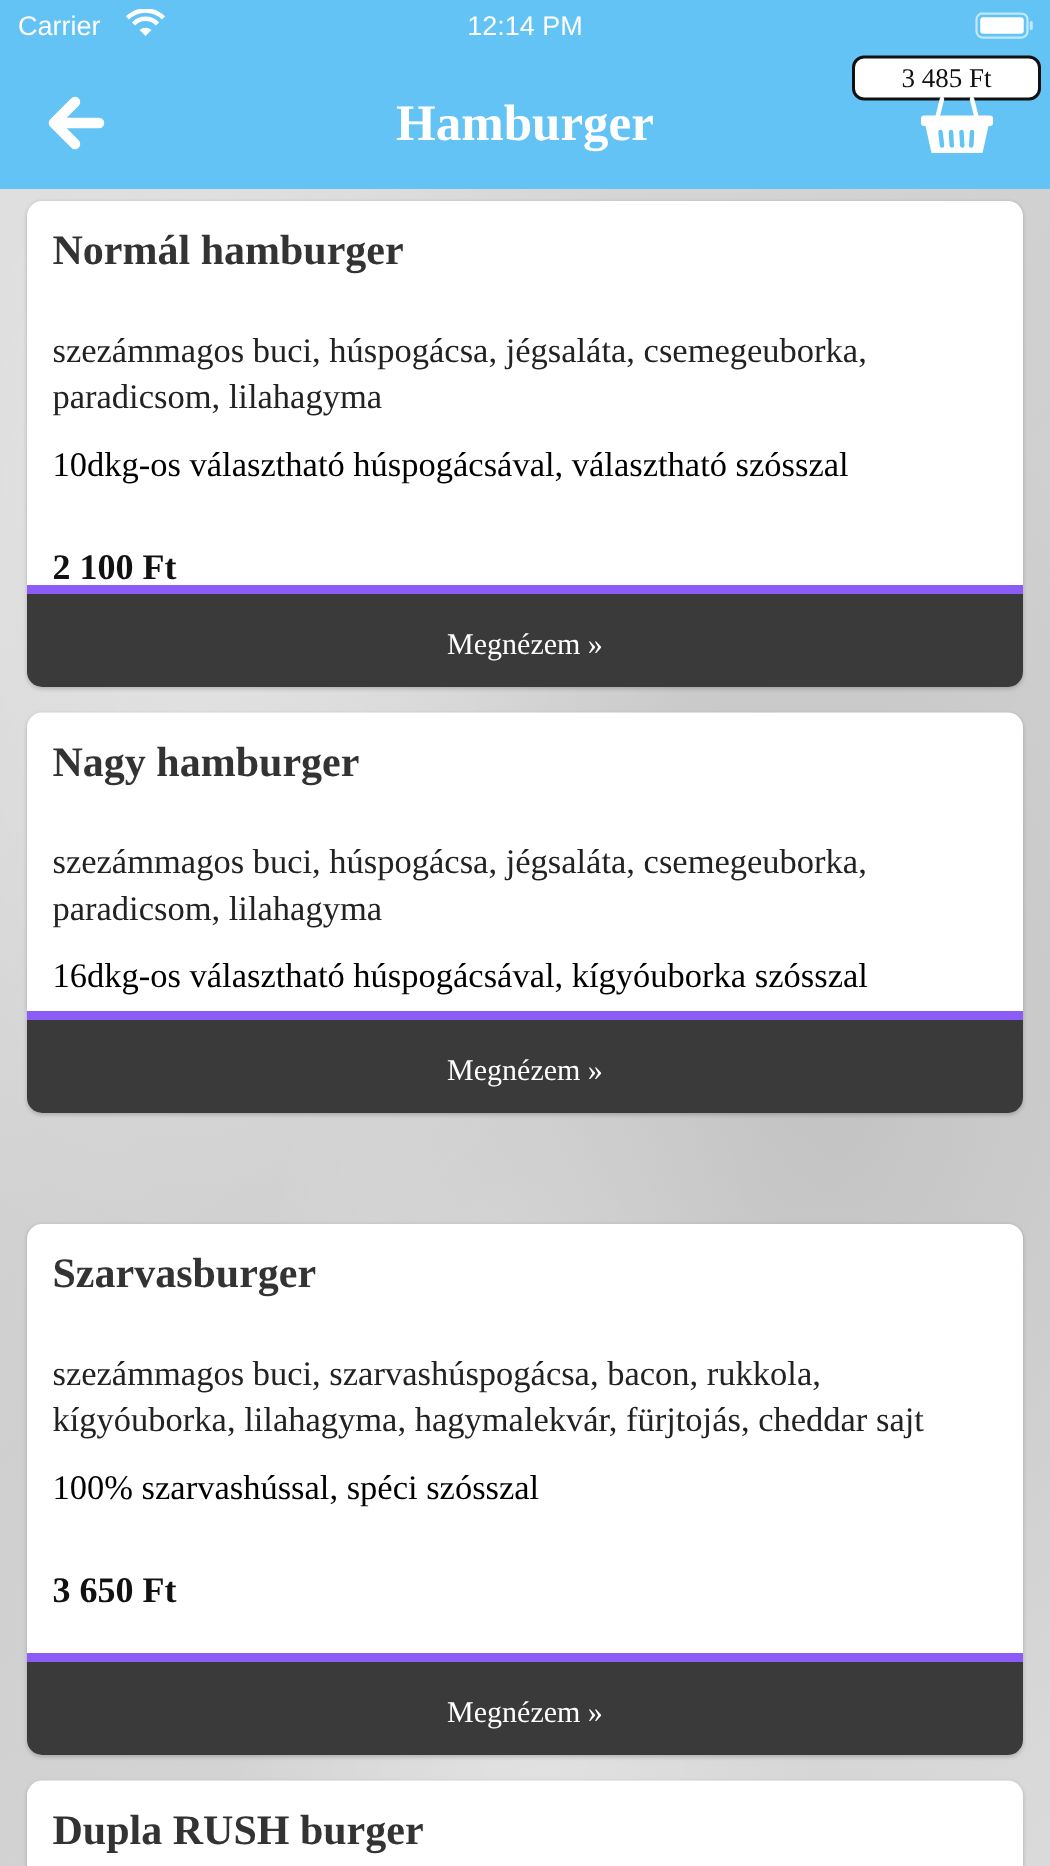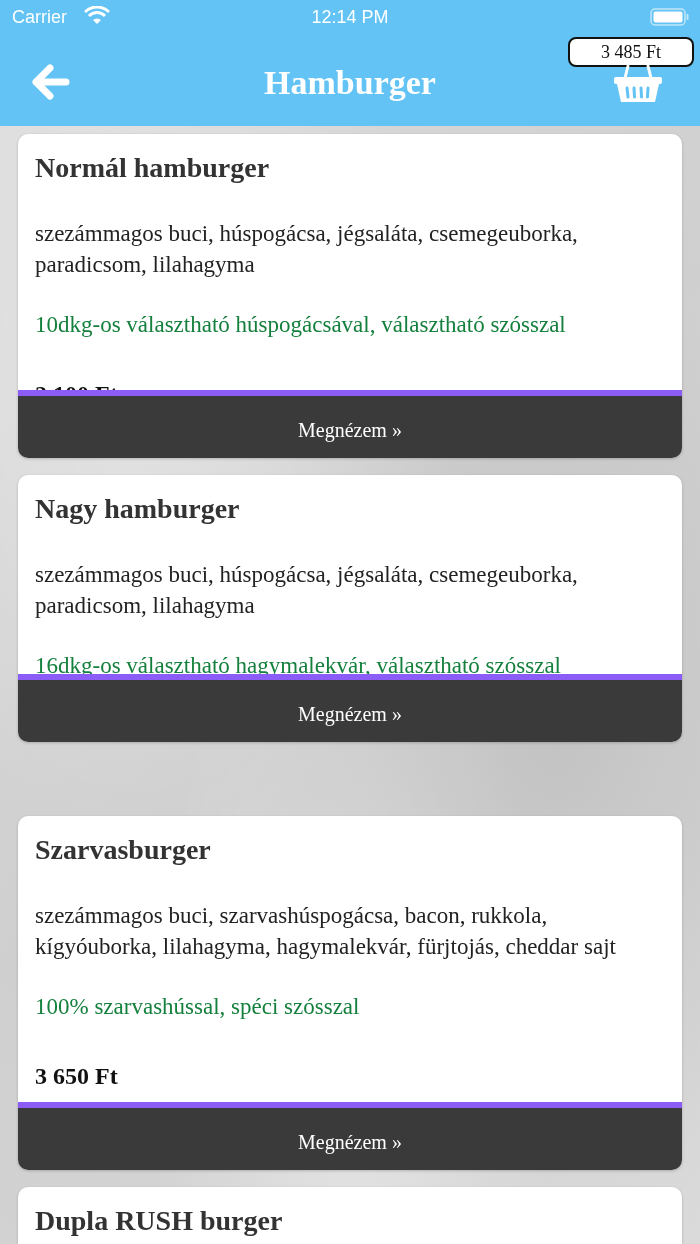--- a/index.html
+++ b/index.html
@@ -30,21 +30,21 @@
   .cart-total { position: absolute; left: 568px; top: 37px; width: 126px; height: 30px;
     background: #fff; border: 2px solid #111; border-radius: 8px; text-align: center;
     font-size: 18px; line-height: 26px; color: #111; cursor: pointer; }
   .basket { position: absolute; left: 612px; top: 62px; width: 52px; height: 42px; cursor: pointer; }
 
   .card { position: absolute; left: 18px; width: 664px; background: #fff; border-radius: 10px;
     overflow: hidden; box-shadow: 0 1px 3px rgba(0,0,0,0.2); }
   .card-body { padding: 16px 17px 0 17px; color: #333; }
   .card-title { font-size: 28px; font-weight: bold; color: #333; line-height: 36px; }
   .card-desc { font-size: 23px; line-height: 31px; color: #222; margin-top: 32px; }
-  .card-note { font-size: 23px; line-height: 31px; color: #15803d; margin-top: 29px; }
+  .card-note { font-size: 23px; line-height: 31px; color: #000000; margin-top: 14px; }
   .card-price { font-size: 24px; font-weight: bold; color: #111; margin-top: 38px; line-height: 32px; }
   .card-btn { position: absolute; left: 0; bottom: 0; width: 664px; height: 68px; background: #3a3a3a;
     color: #fff; font-size: 20px; font-weight: normal; text-align: center; line-height: 68px;
     border-top: 6px solid #8b5cf6; cursor: pointer; }
 </style>
 </head>
 <body>
 
 <div class="header">
   <div class="statusbar">
@@ -84,21 +84,21 @@
     <div class="card-note">10dkg-os választható húspogácsával, választható szósszal</div>
     <div class="card-price">2 100 Ft</div>
   </div>
   <div class="card-btn">Megnézem »</div>
 </div>
 
 <div class="card" style="top:475px; height:267px;">
   <div class="card-body">
     <div class="card-title">Nagy hamburger</div>
     <div class="card-desc">szezámmagos buci, húspogácsa, jégsaláta, csemegeuborka, paradicsom, lilahagyma</div>
-    <div class="card-note">16dkg-os választható hagymalekvár, választható szósszal</div>
+    <div class="card-note">16dkg-os választható húspogácsával, kígyóuborka szósszal</div>
     <div class="card-price">2 540 Ft</div>
   </div>
   <div class="card-btn">Megnézem »</div>
 </div>
 
 <div class="card" style="top:816px; height:354px;">
   <div class="card-body">
     <div class="card-title">Szarvasburger</div>
     <div class="card-desc" style="padding-right:40px;">szezámmagos buci, szarvashúspogácsa, bacon, rukkola, kígyóuborka, lilahagyma, hagymalekvár, fürjtojás, cheddar sajt</div>
     <div class="card-note">100% szarvashússal, spéci szósszal</div>

